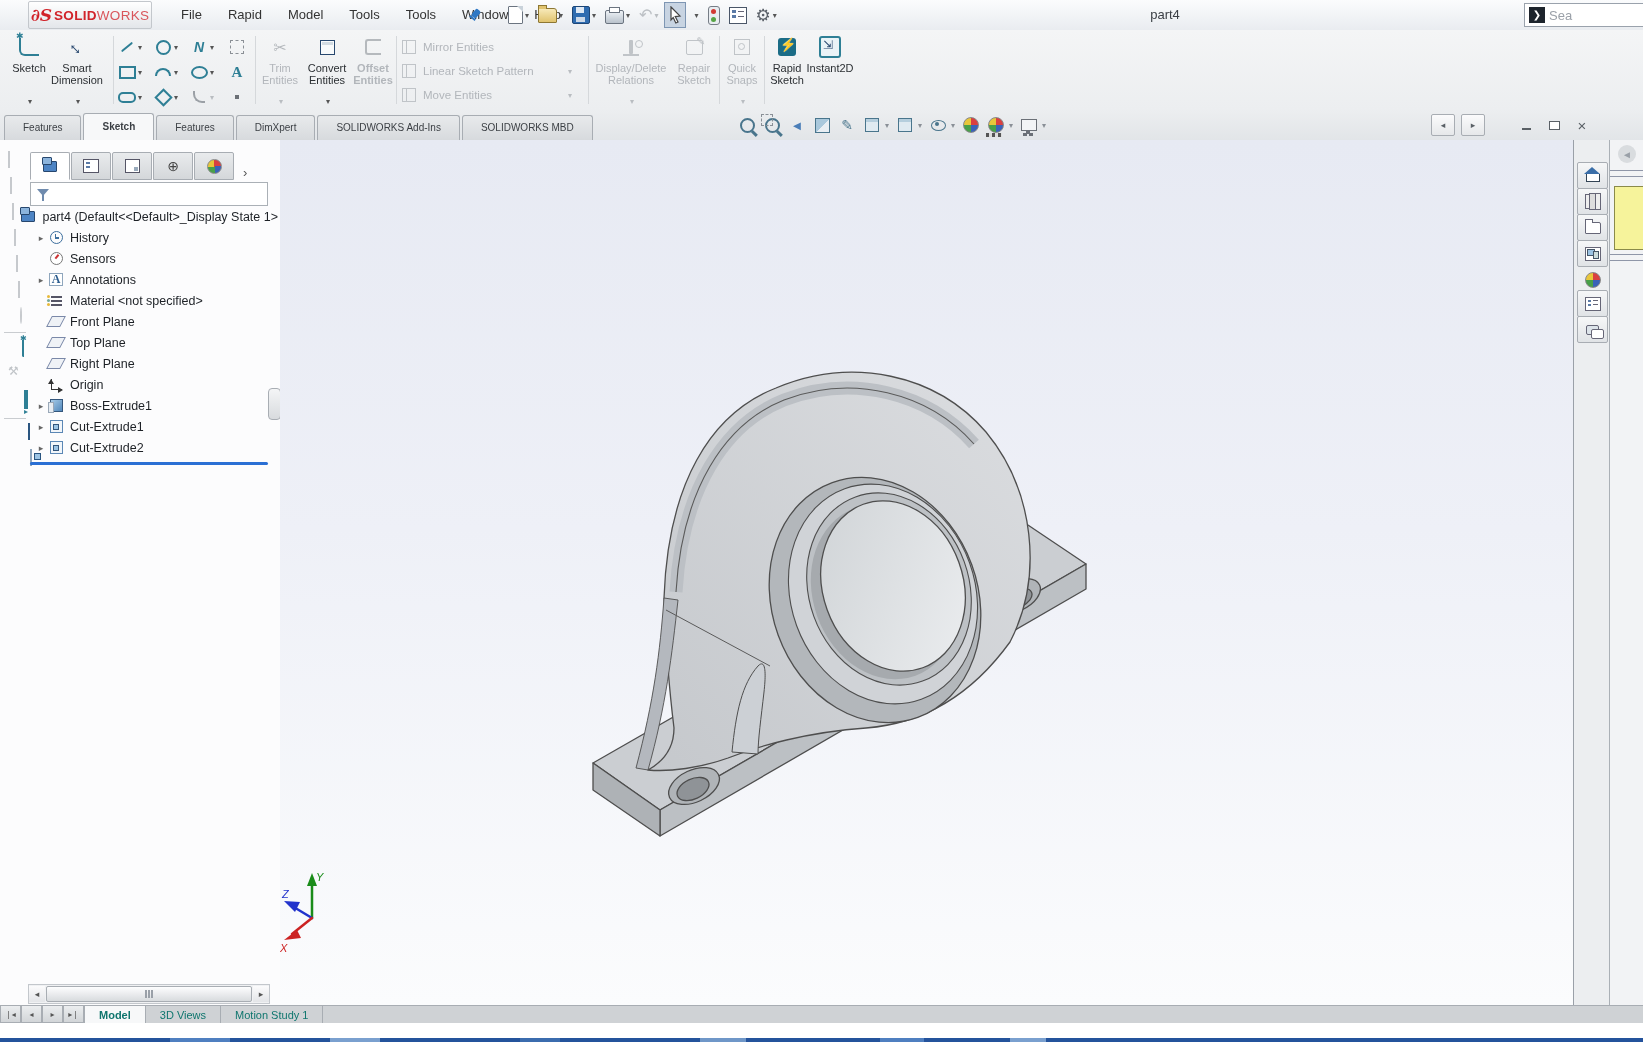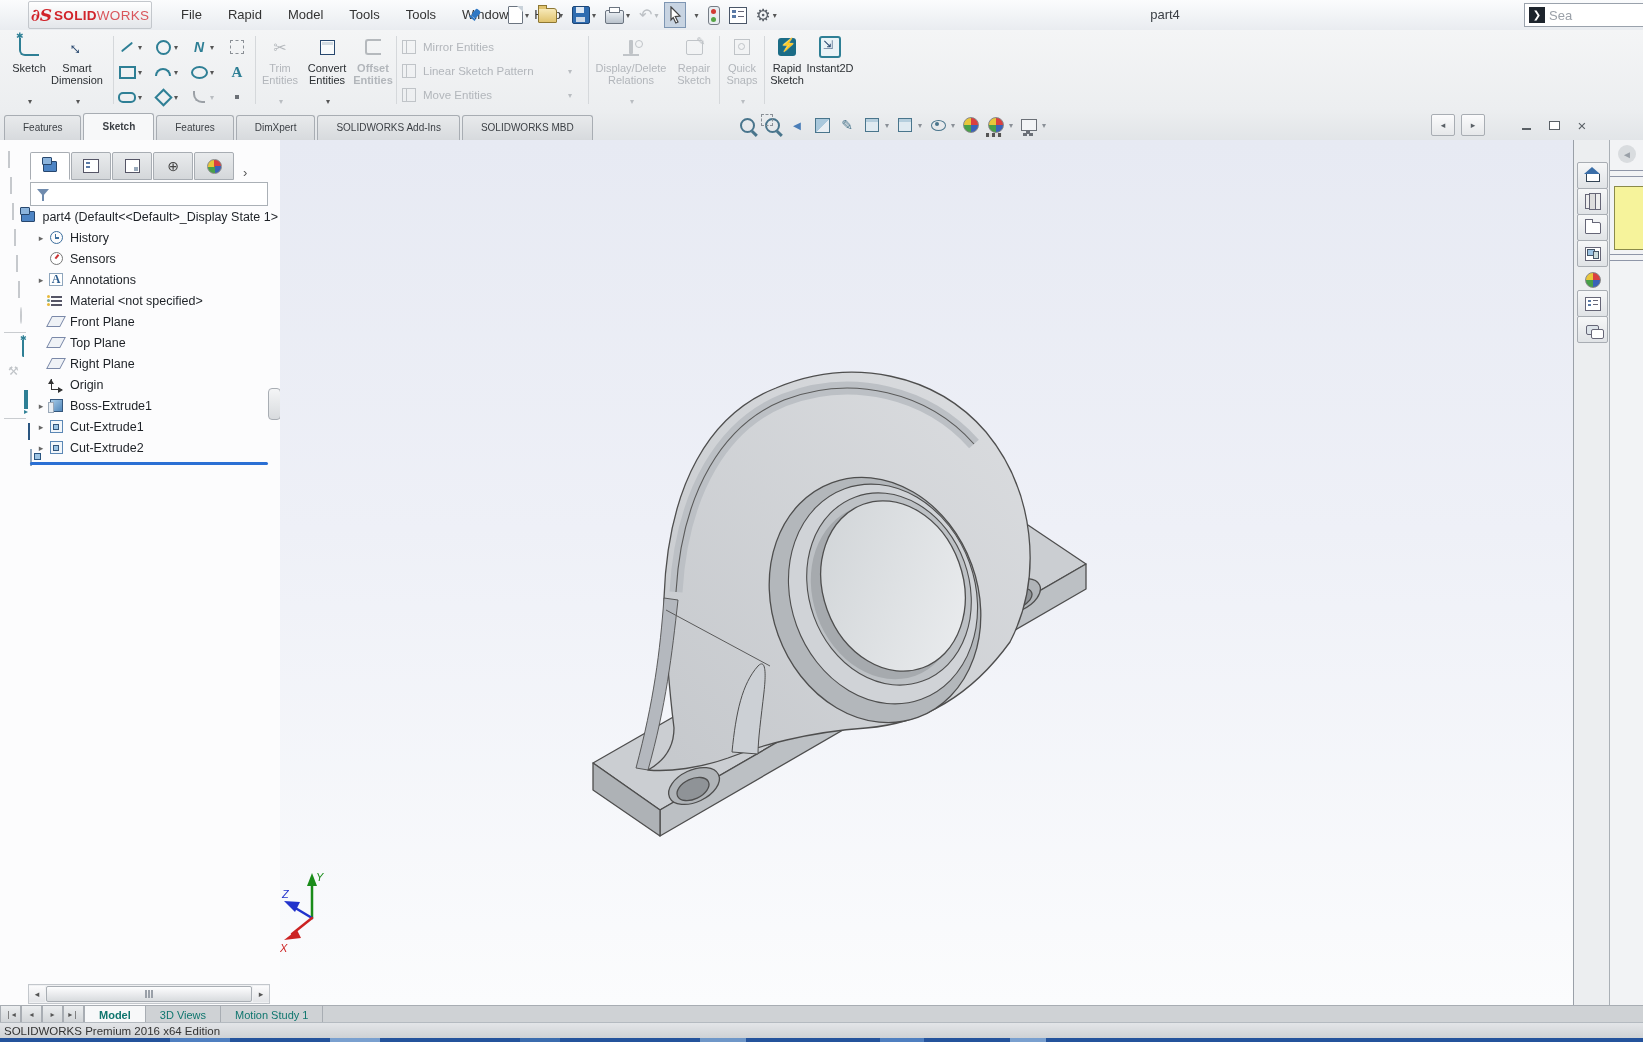--- a/index.html
+++ b/index.html
@@ -776,23 +776,20 @@
 
   <div id="viewtabs">
     <span class="navbtn">❘◂</span>
     <span class="navbtn">◂</span>
     <span class="navbtn">▸</span>
     <span class="navbtn">▸❘</span>
     <span class="vtab active">Model</span>
     <span class="vtab">3D Views</span>
     <span class="vtab">Motion Study 1</span>
   </div>
-  <div id="statusbar">
-    <span>SOLIDWORKS Premium 2016 x64 Edition</span>
-  </div>
   <div id="sliver">
     <span class="sl" style="left:170px;width:60px;background:#4f7fc0;"></span>
     <span class="sl" style="left:330px;width:50px;background:#7aa0cf;"></span>
     <span class="sl" style="left:520px;width:40px;background:#3b6cae;"></span>
     <span class="sl" style="left:700px;width:46px;background:#6f97c8;"></span>
     <span class="sl" style="left:880px;width:44px;background:#4f7fc0;"></span>
     <span class="sl" style="left:1010px;width:36px;background:#7aa0cf;"></span>
   </div>
 
 </div>

